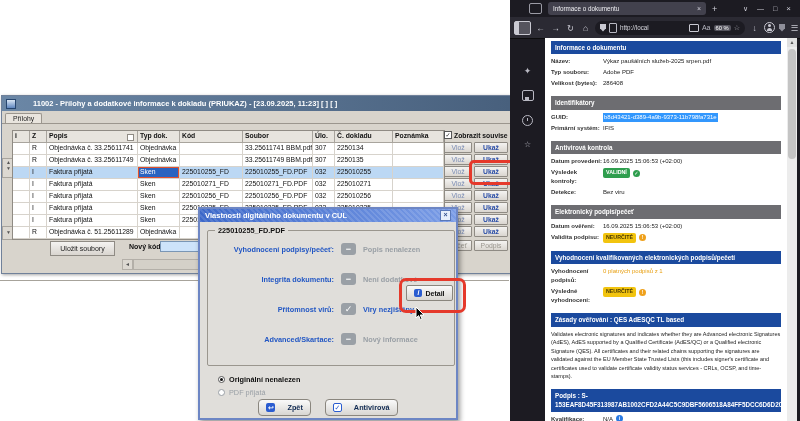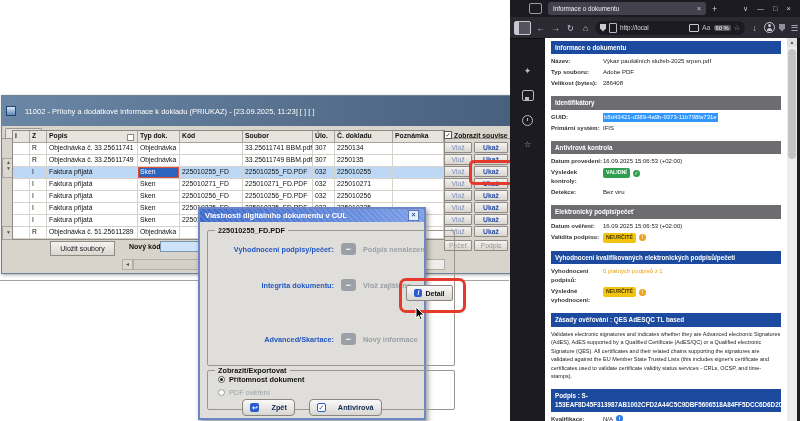--- a/index.html
+++ b/index.html
@@ -2,22 +2,22 @@
 <html><head>
 <meta charset="utf-8">
 <style>
   html,body{margin:0;padding:0}
   .stage{position:relative;width:800px;height:421px;background:#ffffff;overflow:hidden;
          font-family:"Liberation Sans","DejaVu Sans",sans-serif;-webkit-font-smoothing:antialiased}
 
   
   .appwin{position:absolute;left:1px;top:95px;width:508px;height:177px;background:#d8d4cc;
           border:1px solid #70819a;box-shadow:1px 1px 3px rgba(0,0,0,.35);z-index:2}
-  .titlebar{height:30px;background:linear-gradient(90deg,#6b87a6,#48607d);color:#fff;font-size:7.5px;
-            font-weight:normal;display:flex;align-items:center;padding:0 4px;gap:9px;overflow:hidden;white-space:nowrap}
+  .titlebar{height:15px;background:linear-gradient(90deg,#6b87a6,#48607d);color:#fff;font-size:7.5px;
+            font-weight:bold;display:flex;align-items:center;padding:0 4px;gap:17px;overflow:hidden;white-space:nowrap}
   .titleicon{width:8px;height:8px;flex:none;background:linear-gradient(#d9e6f5,#5e86c0);border:1px solid #27466f}
   .tabstrip{height:12px;display:flex;align-items:flex-end;padding-left:3px;border-bottom:1px solid #9b968e}
   .apptab{background:#e9e5de;border:1px solid #9b968e;border-bottom:none;font-size:6.8px;padding:1px 7px;border-radius:2px 2px 0 0;color:#222}
 
   .tablewrap{position:absolute;left:10px;top:34px;width:431px;background:#fff;border:1px solid #8f8b84}
   .trow{display:flex;height:12px;font-size:6.8px;color:#111;white-space:nowrap}
   .trow.hdr{background:#e7e4de;font-weight:bold}
   .tc{border-right:1px solid #d7d3cc;border-bottom:1px solid #d7d3cc;padding:1px 2px 0 2px;overflow:hidden;flex:none}
   .hdr .tc{border-right:1px solid #a8a49d;border-bottom:1px solid #a8a49d;position:relative}
   .c-i{width:12px}.c-z{width:12px}.c-p{width:86px}.c-t{width:37px}.c-k{width:58px}
@@ -44,21 +44,21 @@
                  border:1px solid #7a96b5;box-sizing:border-box;font-size:7px;padding:0 2px}
   .hscroll{position:absolute;left:120px;top:163px;width:321px;height:9px;background:#efede9;border:1px solid #b3afa8;display:flex}
   .harrow{width:9px;background:#dcd8d1;border-right:1px solid #b3afa8;font-size:5px;line-height:8px;text-align:center;color:#555}
   .hthumb{width:180px;background:#d4d0c8;border:1px solid #b3afa8;border-top:none;border-bottom:none}
   .gut{position:absolute;background:#dcd8d1;border:1px solid #a8a49d;color:#555;font-size:5px;line-height:6px;text-align:center}
   .gut1{left:0;top:62px;width:11px;height:18px}
   .gut2{left:0;top:130px;width:11px;height:12px;line-height:11px}
   .strayline{position:absolute;left:0;top:280px;width:509px;height:1px;background:#a7a39b;z-index:1}
 
   
-  .dlg{position:absolute;left:198px;top:207px;width:228px;height:213px;background:#e0deda;
+  .dlg{position:absolute;left:198px;top:207px;width:260px;height:213px;background:#e0deda;
        border:2px solid #6d86c4;box-shadow:2px 3px 5px rgba(0,0,0,.4);z-index:5;box-sizing:border-box}
   .dlgtitle{height:13px;background:repeating-linear-gradient(45deg,rgba(255,255,255,.12) 0 2px,rgba(255,255,255,0) 2px 4px),
             linear-gradient(90deg,#3c68c9,#7a9ce6);color:#fff;font-weight:bold;font-size:7.5px;
             display:flex;align-items:center;padding:0 5px}
   .dlgclose{margin-left:auto;width:9px;height:9px;background:#e6eefb;border:1px solid #5a78b8;color:#33518f;
             font-size:7px;line-height:8px;text-align:center;font-weight:bold}
   .grp{position:absolute;border:1px solid #9a968e;border-radius:2px}
   .grp1{left:7px;top:21px;width:246px;height:134px}
   .grp2{left:7px;top:161px;width:246px;height:38px}
   .grplabel{position:absolute;top:-5px;left:7px;background:#e0deda;padding:0 3px;font-size:7.3px;font-weight:bold;color:#111}
@@ -328,50 +328,52 @@
     <div class="dlgtitle">
       <span>Vlastnosti digitálního dokumentu v CUL</span>
       <span class="dlgclose">×</span>
     </div>
 
     <div class="grp grp1">
       <span class="grplabel">225010255_FD.PDF</span>
       <div class="proprow" style="top:10px">
         <span class="proplabel">Vyhodnocení podpisy/pečeť:</span>
         <span class="propicon">−</span>
-        <span class="propstatus">Podpis nenalezen</span>
-      </div>
-      <div class="proprow" style="top:46px">
+        <span class="propstatus">Popis nenalezen</span>
+      </div>
+      <div class="proprow" style="top:40px">
         <span class="proplabel">Integrita dokumentu:</span>
         <span class="propicon">−</span>
-        <span class="propstatus">Vlož zajištěna</span>
+        <span class="propstatus">Není dodatkové</span>
+      </div>
+      <div class="proprow" style="top:70px">
+        <span class="proplabel">Přítomnost virů:</span>
+        <span class="propicon">✓</span>
+        <span class="propstatus ok">Viry nezjištěny</span>
       </div>
       <div class="proprow" style="top:100px">
         <span class="proplabel">Advanced/Skartace:</span>
         <span class="propicon">−</span>
         <span class="propstatus">Nový informace</span>
       </div>
     </div>
 
     <div class="detailbtn">
       <span class="ico-info-sq">i</span>
       <span>Detail</span>
     </div>
     <div class="redring ring-detail"></div>
 
-    <div class="grp grp2">
-      <span class="grplabel">Zobrazit/Exportovat</span>
-    </div>
     <div class="radiorow" style="top:166px;font-weight:bold;color:#111">
       <span class="radio sel"></span>
-      <span>Přítomnost dokument</span>
+      <span>Originální nenalezen</span>
     </div>
     <div class="radiorow" style="top:179px;color:#9aa0a6">
       <span class="radio dis"></span>
-      <span>PDF ověření</span>
+      <span>PDF přijatá</span>
     </div>
 
     <div class="dlgbtns">
       <div class="dlgbtn">
         <span class="ico-back">↩</span>
         <span>Zpět</span>
       </div>
       <div class="dlgbtn">
         <span class="ico-check">✓</span>
         <span>Antivirová</span>

